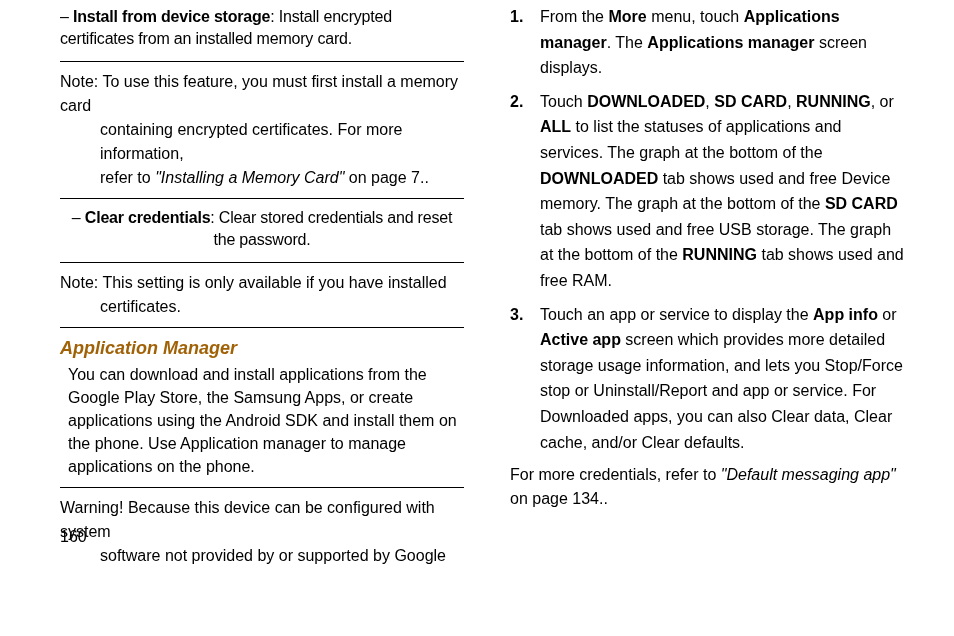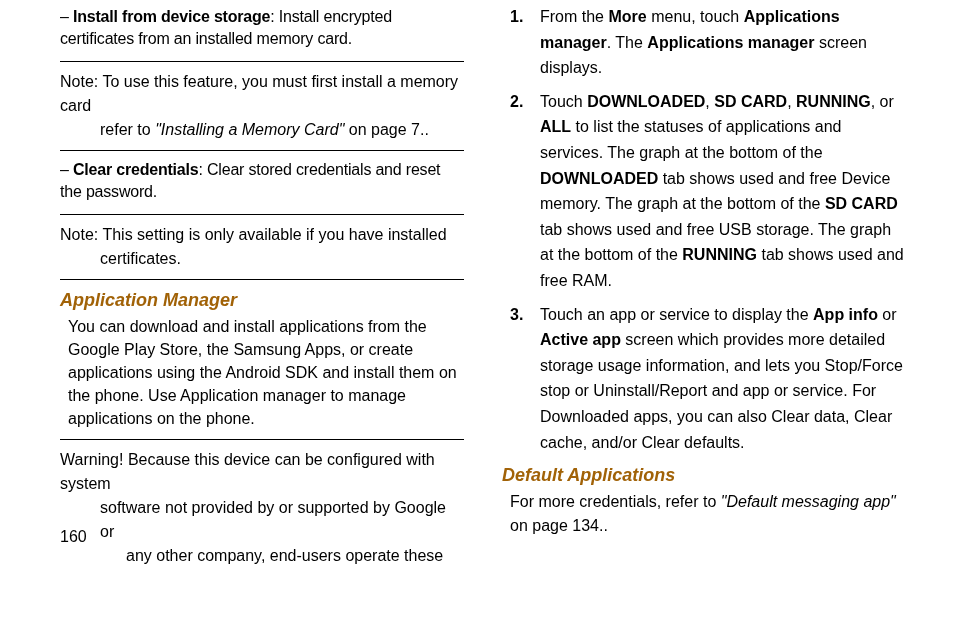--- a/index.html
+++ b/index.html
@@ -95,25 +95,26 @@
 
     <div class="col">
 
       <div class="dash-item indent1">
         – <span class="lead">Install from device storage</span><span>: Install encrypted certificates from an installed memory card.</span>
       </div>
 
       <hr class="rule">
       <div class="note">
         <span class="label">Note:</span><span> To use this feature, you must first install a memory card</span>
+        <span class="note-body">containing encrypted certificates. For more information,</span>
         <span class="note-body"><span>refer to </span><span class="italic">"Installing a Memory Card"</span><span> on page 7..</span></span>
       </div>
       <hr class="rule">
 
-      <div class="dash-item indent1" style="margin-top:8px;">
+      <div class="dash-item indent1" style="margin-top:8px;text-align:center;">
         – <span class="lead">Clear credentials</span><span>: Clear stored credentials and reset the password.</span>
       </div>
 
       <hr class="rule">
       <div class="note">
         <span class="label">Note:</span><span> This setting is only available if you have installed</span>
         <span class="note-body">certificates.</span>
       </div>
       <hr class="rule">
 
@@ -136,21 +137,20 @@
           <span>From the </span><span class="b">More</span><span> menu, touch </span><span class="b">Applications manager</span><span>. The </span><span class="b">Applications manager</span><span> screen displays.</span>
         </li>
         <li>
           <span>Touch </span><span class="b">DOWNLOADED</span><span>, </span><span class="b">SD CARD</span><span>, </span><span class="b">RUNNING</span><span>, or </span><span class="b">ALL</span><span> to list the statuses of applications and services. The graph at the bottom of the </span><span class="b">DOWNLOADED</span><span> tab shows used and free Device memory. The graph at the bottom of the </span><span class="b">SD CARD</span><span> tab shows used and free USB storage. The graph at the bottom of the </span><span class="b">RUNNING</span><span> tab shows used and free RAM.</span>
         </li>
         <li>
           <span>Touch an app or service to display the </span><span class="b">App info</span><span> or </span><span class="b">Active app</span><span> screen which provides more detailed storage usage information, and lets you Stop/Force stop or Uninstall/Report and app or service. For Downloaded apps, you can also Clear data, Clear cache, and/or Clear defaults.</span>
         </li>
       </ol>
 
-      <div class="h3">Default Applications</div>
       <div class="defapp-para">
         <span>For more credentials, refer to </span><span class="italic">"Default messaging app"</span><span> on page 134..</span>
       </div>
     </div>
   </div>
 
   <div class="pnum">160</div>
 </div>
 
 </body></html>

